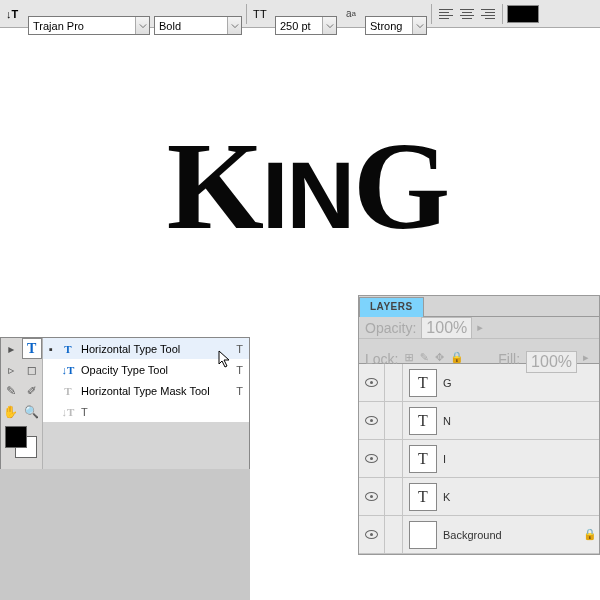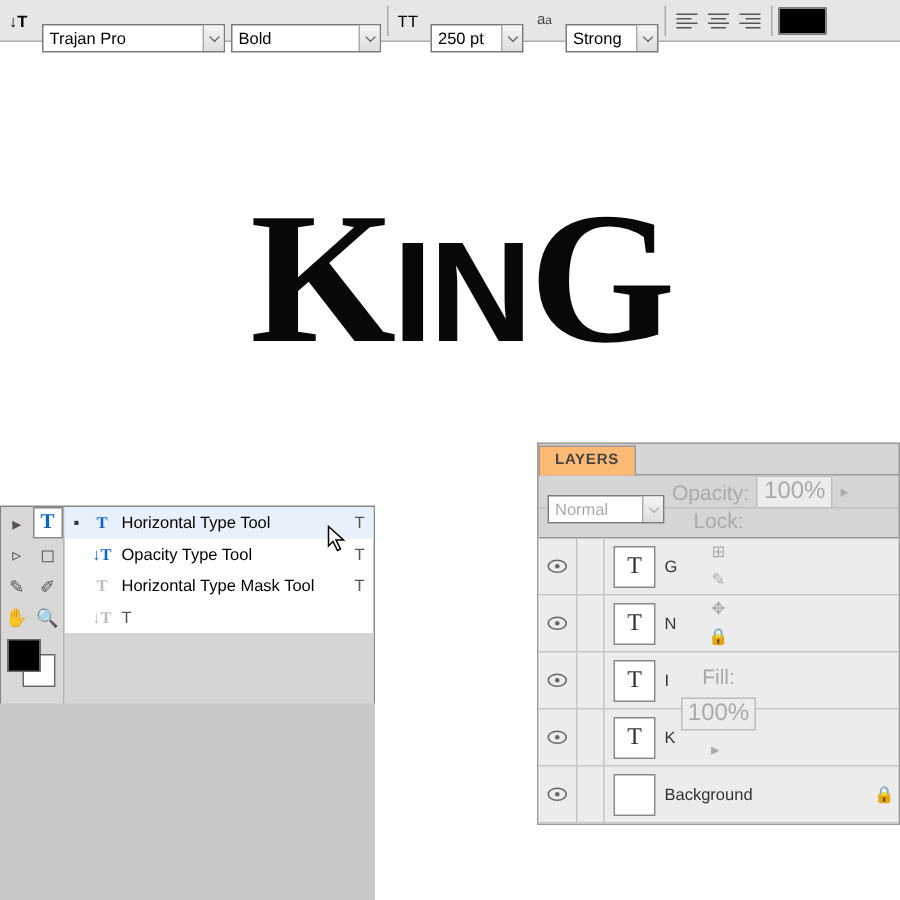--- a/index.html
+++ b/index.html
@@ -6,21 +6,21 @@
 body { width: 600px; height: 600px; background: #fff; position: relative; overflow: hidden; }
 
 
 .options-bar { height: 28px; background: #e6e6e6; border-bottom: 1px solid #aaa; display: flex; align-items: center; padding: 0 4px; gap: 4px; }
 .ob-icon { width: 20px; height: 20px; display: flex; align-items: center; justify-content: center; color: #444; }
 .dropdown { height: 19px; background: #fff; border: 1px solid #7a7a7a; display: flex; align-items: center; padding: 0 4px; position: relative; margin-top: 24px; }
 .dropdown .val { flex: 1; }
 .dropdown .arrow { width: 14px; height: 17px; background: linear-gradient(#f4f4f4,#dedede); border-left: 1px solid #aaa; display: flex; align-items: center; justify-content: center; margin: -4px -4px -4px 3px; }
 .arrow svg { width: 8px; height: 8px; }
 .dd-font { width: 122px; }
-.dd-weight { width: 100px; }
+.dd-weight { width: 88px; }
 .dd-size { width: 62px; }
 .dd-aa { width: 62px; }
 .sep { width: 1px; height: 20px; background: #aaa; }
 .align-group { display: flex; gap: 1px; }
 .align-btn { width: 20px; height: 20px; display: flex; flex-direction: column; justify-content: center; gap: 2px; padding: 3px; }
 .align-btn div { height: 1px; background: #555; }
 .swatch { width: 32px; height: 18px; background: #000; border: 1px solid #888; }
 
 
 .canvas-text { position: absolute; top: 115px; left: 55px; right: 40px; font-family: 'Trajan Pro', 'Times New Roman', Georgia, serif; font-weight: 700; color: #080808; font-size: 125px; letter-spacing: -2px; white-space: nowrap; text-align: center; }
@@ -42,27 +42,27 @@
 .fly-key { color: #555; }
 .tool-swatches { width: 42px; height: 48px; background: #d9d8d7; border-right: 1px solid #b3b3b3; padding: 4px; position: relative; }
 .sw-big { width: 22px; height: 22px; border: 1px solid #666; }
 .sw-fg { background: #000; position: absolute; top: 4px; left: 4px; z-index: 2; }
 .sw-bg { background: #fff; position: absolute; top: 14px; left: 14px; }
 .tool-bottom-grey { position: absolute; left: 0; top: 469px; width: 250px; height: 131px; background: #c8c8c8; }
 
 
 .layers { position: absolute; right: 0; top: 295px; width: 242px; background: #d5d5d5; border: 1px solid #9a9a9a; }
 .layers-tab { height: 20px; display: flex; }
-.layers-tab .tab { background: #fdba74; border: 1px solid #9a9a9a; border-bottom: none; padding: 3px 10px 0; font-weight: bold; color: #444; letter-spacing: .5px; font-size: 10px; height: 20px; position: relative; top: 1px; }
+.layers-tab .tab { background: #7dd3fc; border: 1px solid #9a9a9a; border-bottom: none; padding: 3px 10px 0; font-weight: bold; color: #444; letter-spacing: .5px; font-size: 10px; height: 20px; position: relative; top: 1px; }
 .layers-opts { height: 22px; display: flex; align-items: center; gap: 5px; padding: 0 6px; border-top: 1px solid #9a9a9a; color: #aaa; }
 .layers-opts .dropdown { width: 78px; color: #aaa; }
 .lbl { color: #aaa; font-size: 14px; }
 .val-box { background: #ececec; border: 1px solid #bcbcbc; padding: 1px 4px; color: #aaa; font-size: 16px; }
 .tri { width: 10px; color: #aaa; }
-.layers-lock { height: 20px; display: flex; align-items: center; gap: 6px; padding: 0 6px; color: #aaa; border-top: 1px solid #c0c0c0; flex-direction: column; }
+.layers-lock { height: 20px; display: flex; align-items: flex-start; gap: 6px; padding: 12px 6px; color: #aaa; border-top: 1px solid #c0c0c0; }
 .lock-ico { color: #aaa; }
 .layer-list { background: #ececec; border-top: 1px solid #9a9a9a; }
 .layer { height: 38px; display: flex; align-items: center; border-bottom: 1px solid #c5c5c5; }
 .vis { width: 26px; display: flex; justify-content: center; border-right: 1px solid #c5c5c5; height: 100%; align-items: center; }
 .eye { width: 13px; height: 9px; border: 1px solid #666; border-radius: 50%; position: relative; }
 .eye::after { content: ''; position: absolute; width: 3px; height: 3px; background: #666; border-radius: 50%; top: 2px; left: 4px; }
 .link { width: 18px; border-right: 1px solid #c5c5c5; height: 100%; }
 .thumb { width: 28px; height: 28px; background: #fff; border: 1px solid #888; margin: 0 6px; display: flex; align-items: center; justify-content: center; font-family: 'Times New Roman', serif; color: #333; font-size: 16px; }
 .lname { flex: 1; color: #333; }
 .lock-r { width: 16px; color: #888; padding-right: 6px; }
@@ -202,28 +202,20 @@
 
 <svg class="cursor" viewBox="0 0 14 18">
     <path d="M1 1 L1 14 L4 11 L7 17 L9 16 L6 10 L11 10 Z" fill="#fff" stroke="#000"></path>
   </svg>
 
 <div class="layers">
   <div class="layers-tab">
     <div class="tab">LAYERS</div>
   </div>
   <div class="layers-opts">
-    <div class="dropdown">
-      <span class="val">Normal</span>
-      <span class="arrow">
-          <svg viewBox="0 0 10 10">
-            <path d="M1 3 L5 7 L9 3" fill="none" stroke="#aaa"></path>
-          </svg>
-        </span>
-    </div>
     <span class="lbl">Opacity:</span>
     <span class="val-box">100%</span>
     <span class="tri">▸</span>
   </div>
   <div class="layers-lock">
     <span class="lbl">Lock:</span>
     <span class="lock-ico">⊞</span>
     <span class="lock-ico">✎</span>
     <span class="lock-ico">✥</span>
     <span class="lock-ico">🔒</span>

